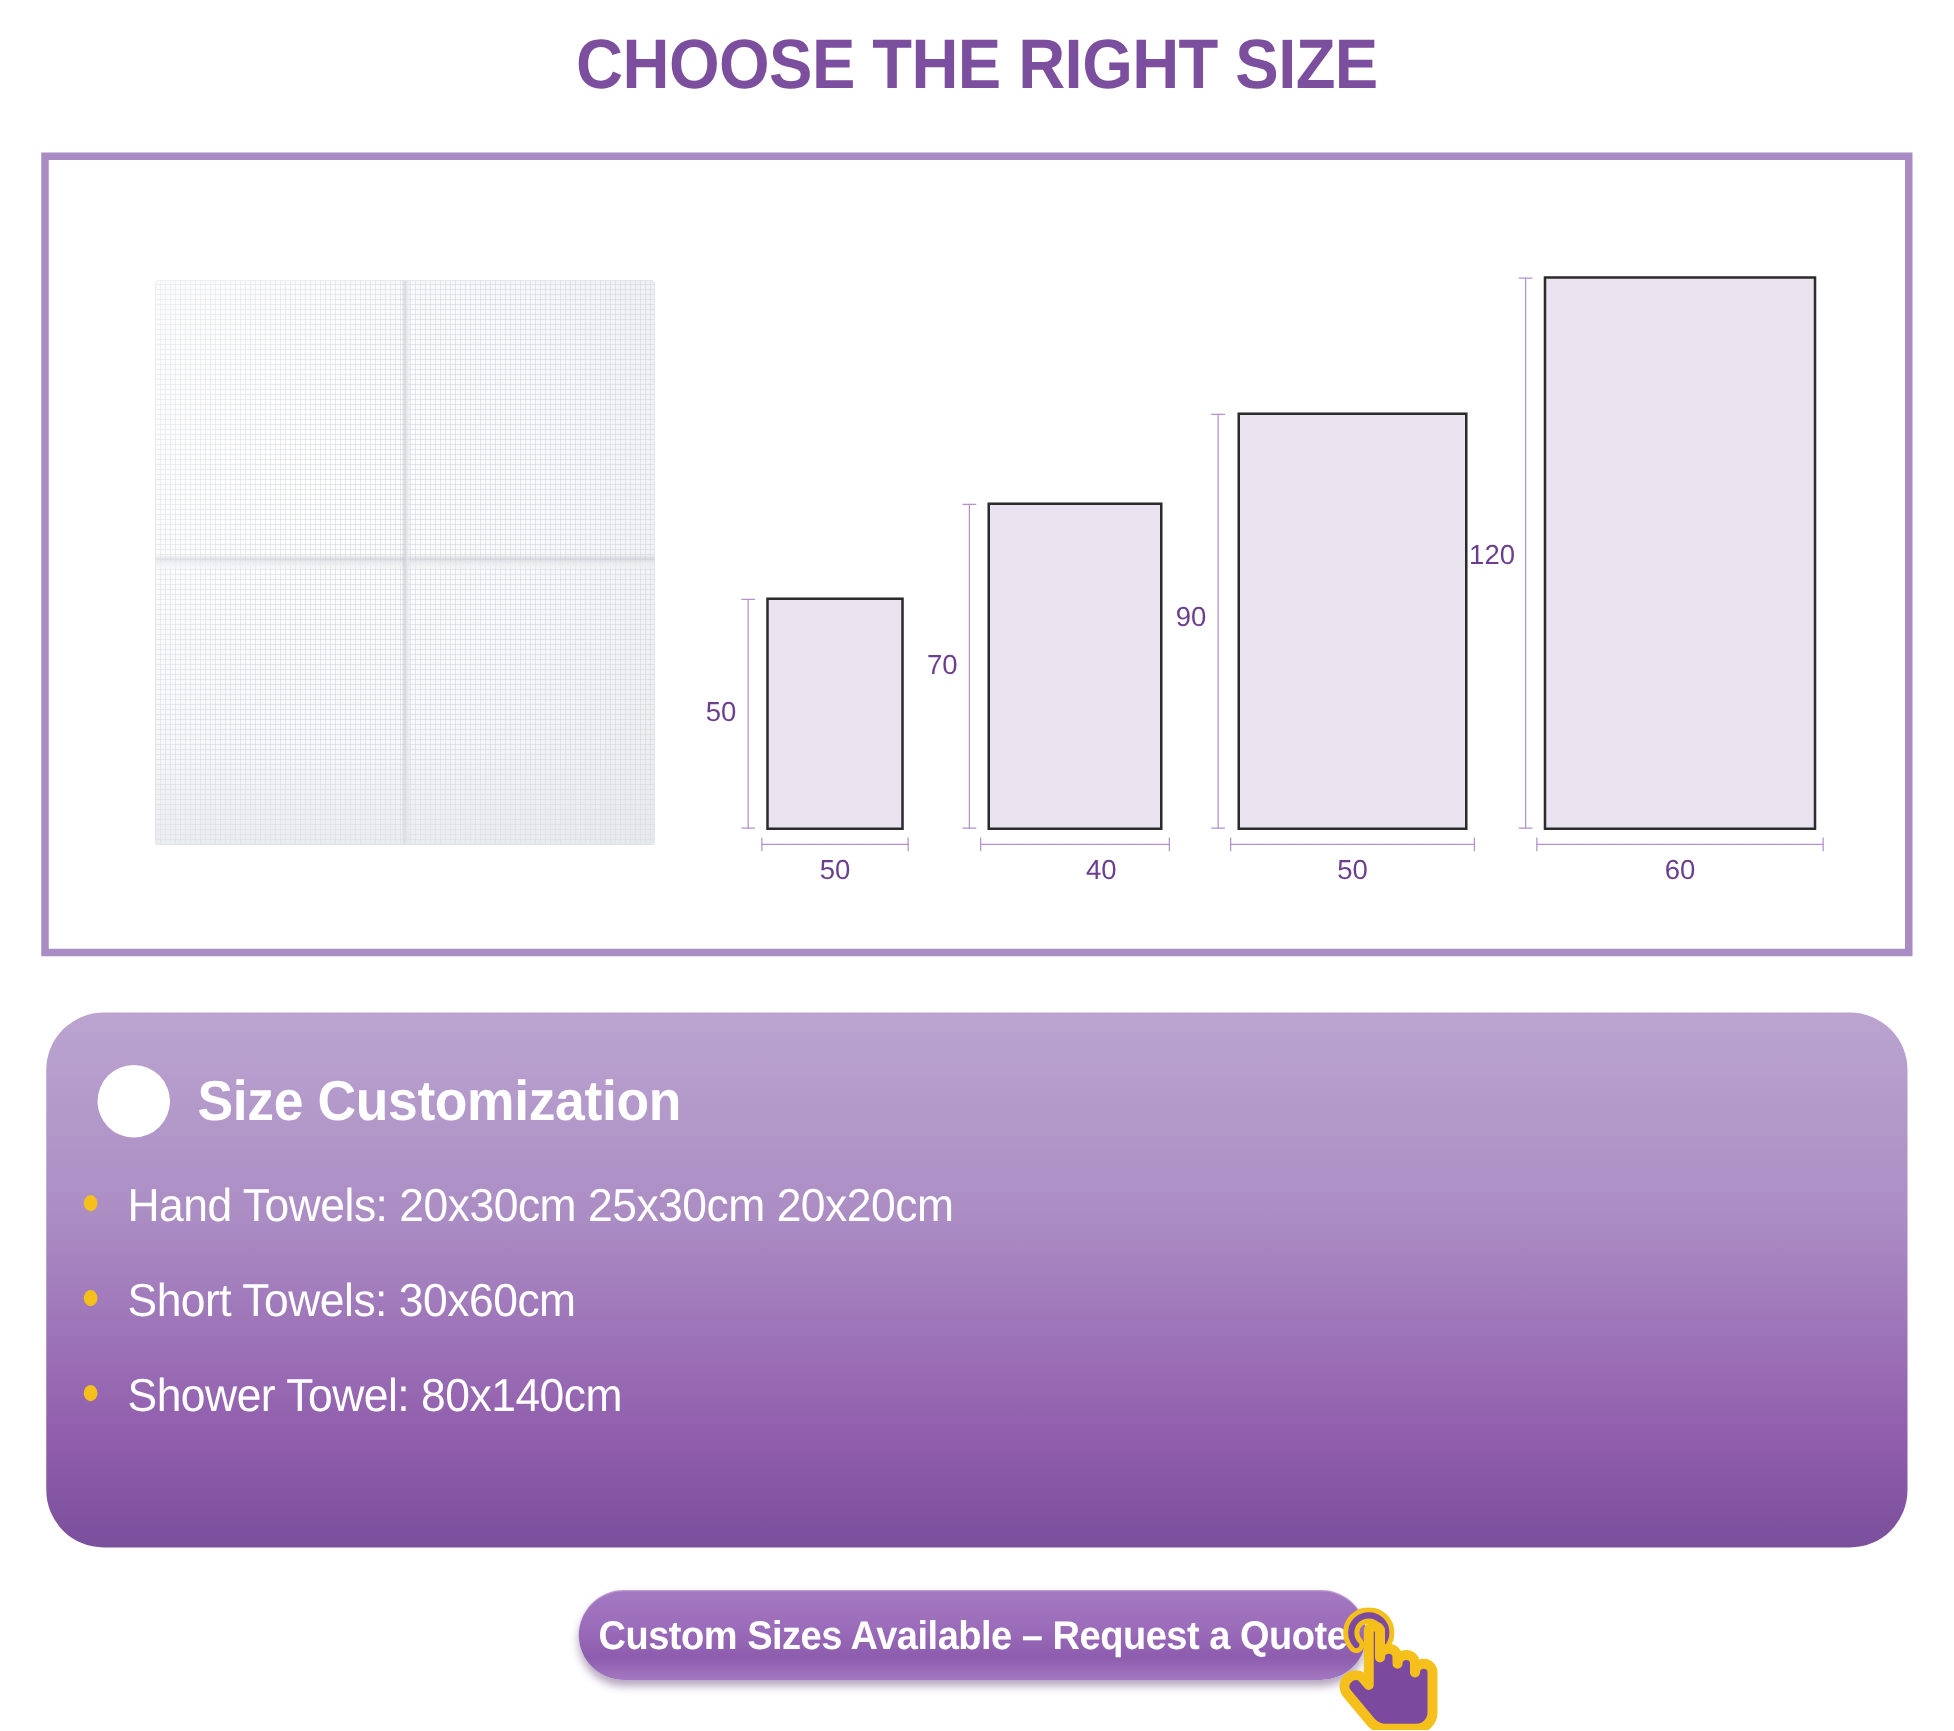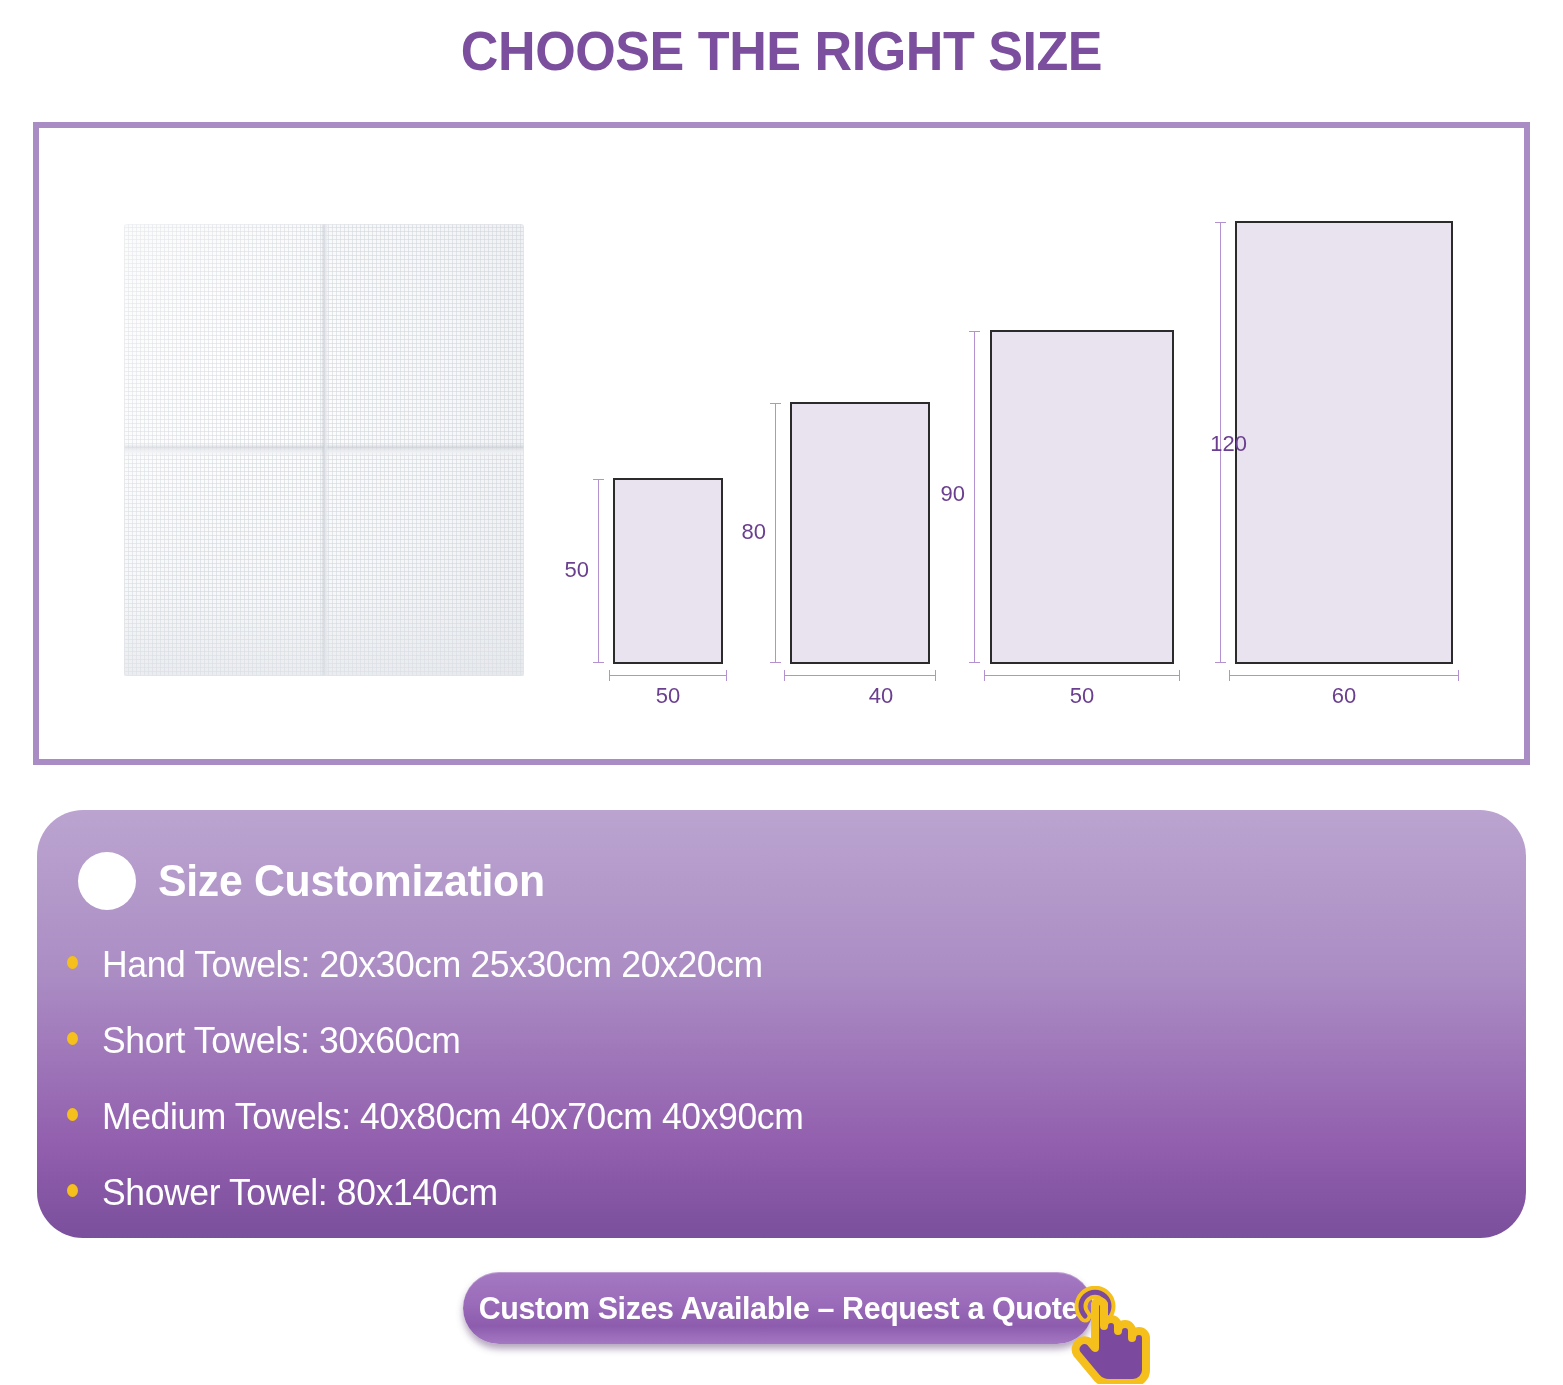--- a/index.html
+++ b/index.html
@@ -182,33 +182,33 @@
   <div class="towel-photo" style="left:85px;top:96px;"></div>
 
   <div class="size-rect" style="left:574px;top:350px;width:110px;height:186px;"></div>
   <div class="vdim" style="left:559px;top:351px;height:184px;"></div>
   <div class="dim-label v" style="left:518px;top:429px;width:32px;">50</div>
   <div class="hdim" style="left:570px;top:547px;width:118px;"></div>
   <div class="dim-label h" style="left:570px;top:555px;width:118px;">50</div>
 
   <div class="size-rect" style="left:751px;top:274px;width:140px;height:262px;"></div>
   <div class="vdim" style="left:736px;top:275px;height:260px;"></div>
-  <div class="dim-label v" style="left:695px;top:391px;width:32px;">80</div>
+  <div class="dim-label v" style="left:695px;top:391px;width:32px;">70</div>
   <div class="hdim" style="left:745px;top:547px;width:152px;"></div>
   <div class="dim-label h" style="left:766px;top:555px;width:152px;">40</div>
 
   <div class="size-rect" style="left:951px;top:202px;width:184px;height:334px;"></div>
   <div class="vdim" style="left:935px;top:203px;height:332px;"></div>
   <div class="dim-label v" style="left:894px;top:353px;width:32px;">90</div>
   <div class="hdim" style="left:945px;top:547px;width:196px;"></div>
   <div class="dim-label h" style="left:945px;top:555px;width:196px;">50</div>
 
   <div class="size-rect" style="left:1196px;top:93px;width:218px;height:443px;"></div>
   <div class="vdim" style="left:1181px;top:94px;height:441px;"></div>
-  <div class="dim-label v" style="left:1164px;top:303px;width:44px;">120</div>
+  <div class="dim-label v" style="left:1129px;top:303px;width:44px;">120</div>
   <div class="hdim" style="left:1190px;top:547px;width:230px;"></div>
   <div class="dim-label h" style="left:1190px;top:555px;width:230px;">60</div>
 
 </div>
 
 <div class="custom-card">
 
   <div class="card-heading">
     <span class="heading-dot"></span>
     <span class="heading-text">Size Customization</span>
@@ -219,24 +219,20 @@
     <div class="bullet-row">
       <span class="bullet-dot"></span>
       <span class="bullet-text">Hand Towels: 20x30cm 25x30cm 20x20cm</span>
     </div>
 
     <div class="bullet-row">
       <span class="bullet-dot"></span>
       <span class="bullet-text">Short Towels: 30x60cm</span>
     </div>
 
-    <div class="bullet-row">
-      <span class="bullet-dot"></span>
-      <span class="bullet-text">Medium Towels: 40x80cm 40x70cm 40x90cm</span>
-    </div>
 
     <div class="bullet-row">
       <span class="bullet-dot"></span>
       <span class="bullet-text">Shower Towel: 80x140cm</span>
     </div>
 
   </div>
 </div>
 
 <div class="cta-wrap">

